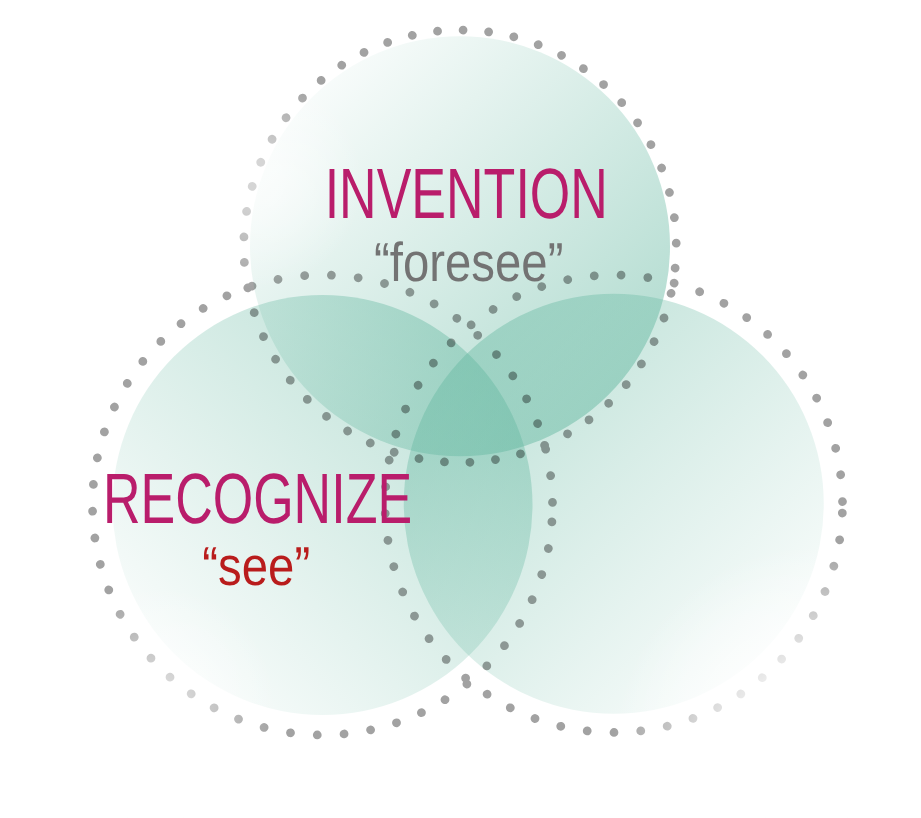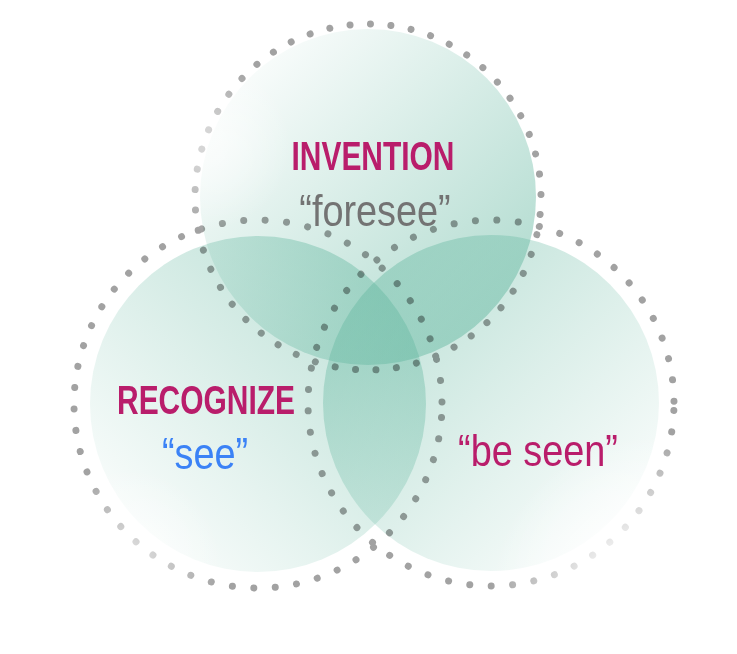--- a/index.html
+++ b/index.html
@@ -16,21 +16,21 @@
   svg.dots-layer {
     position: absolute; left: 0; top: 0; width: 737px; height: 654px;
     mix-blend-mode: multiply;
   }
   .fade-overlay {
     position: absolute; left: 0; top: 0; width: 737px; height: 654px;
     pointer-events: none;
   }
   .vtitle {
     position: absolute; transform: translate(-50%, -50%);
-    font-weight: 700; font-size: 41px; line-height: 1;
+    font-weight: 400; font-size: 57px; line-height: 1;
     white-space: nowrap;
   }
   .vtitle > span { display: inline-block; transform: scaleX(0.73); }
   .vquote {
     position: absolute; transform: translate(-50%, -50%);
     font-weight: 400; font-size: 44px; line-height: 1;
     white-space: nowrap;
   }
   .vquote > span { display: inline-block; transform: scaleX(0.86); }
 </style>
@@ -54,21 +54,18 @@
   <div class="vtitle" id="label-0" style="left: 373px; top: 156px; color: rgb(185, 29, 107);">
     <span>INVENTION</span>
   </div>
   <div class="vquote" id="quote-0" style="left: 375px; top: 211px; color: #737373;">
     <span>“foresee”</span>
   </div>
 
   <div class="vtitle" id="label-1" style="left: 206px; top: 400px; color: rgb(185, 29, 107); text-align: right;">
     <span>RECOGNIZE</span>
   </div>
-  <div class="vquote" id="quote-1" style="left: 205px; top: 454px; color: #3b82f6;">
+  <div class="vquote" id="quote-1" style="left: 205px; top: 454px; color: #b91c1c;">
     <span>“see”</span>
   </div>
 
-  <div class="vquote" id="quote-2" style="left: 538px; top: 451px; color: rgb(185, 29, 107);">
-    <span>“be seen”</span>
-  </div>
 
 </div>
 
 </body></html>

